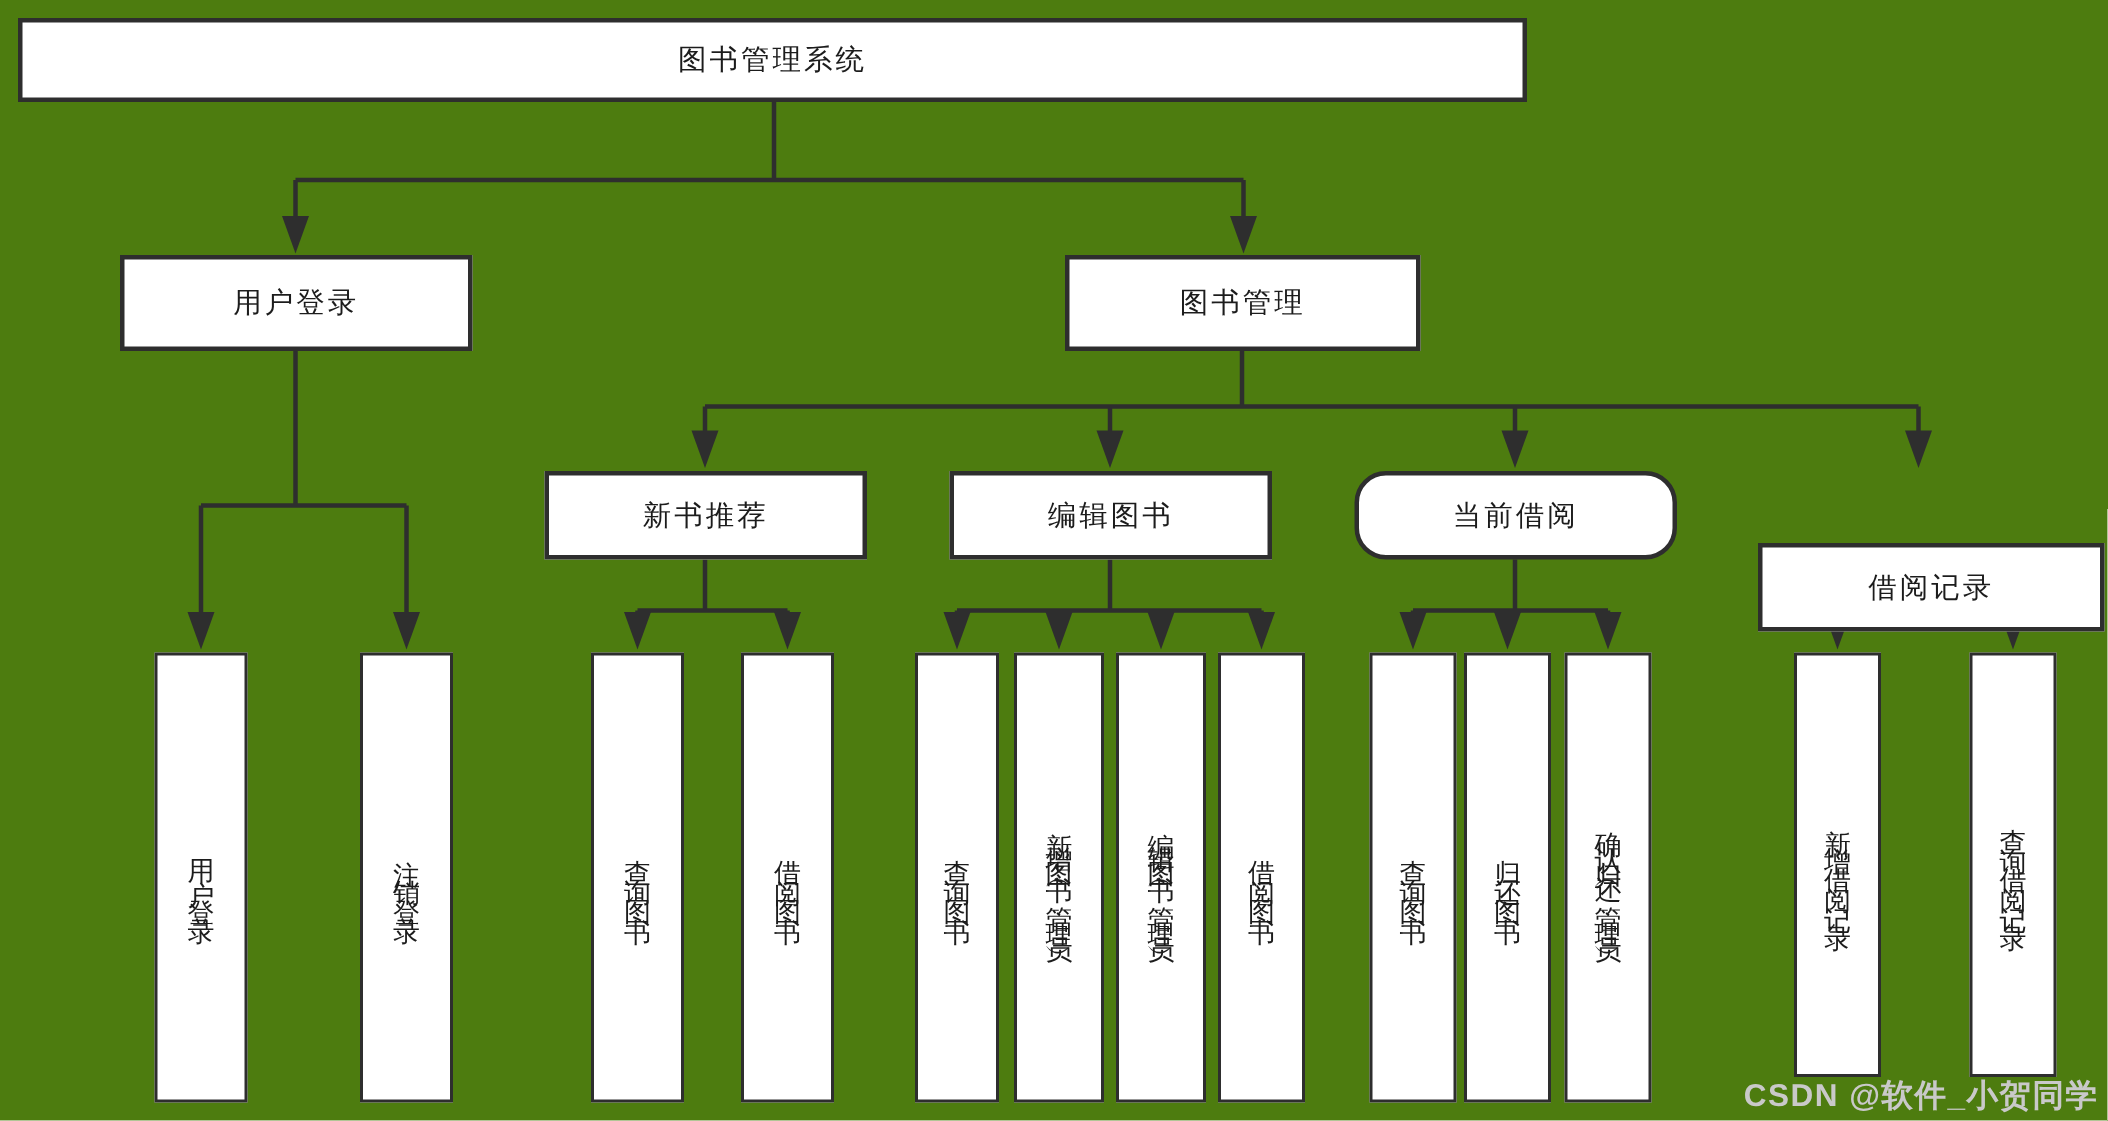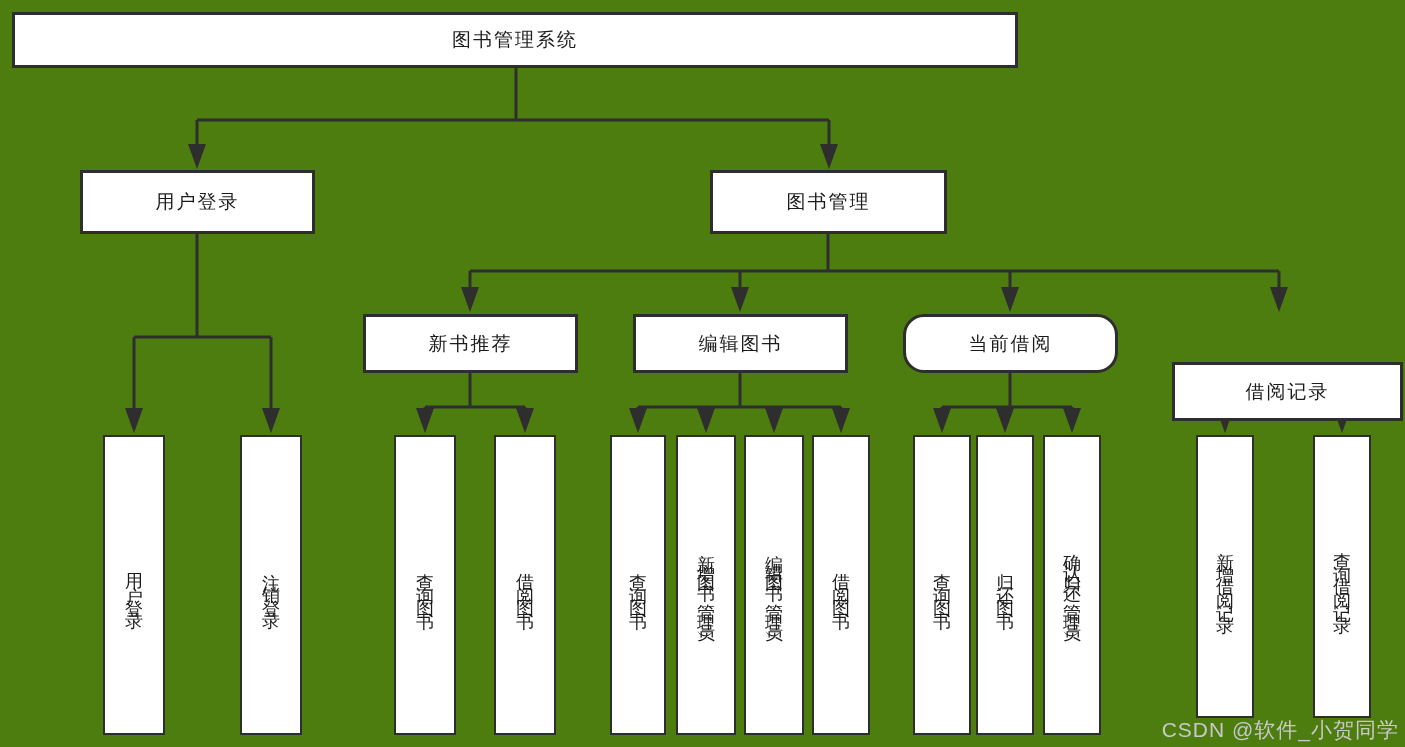--- a/index.html
+++ b/index.html
@@ -48,20 +48,21 @@
   }
   .watermark {
     position: absolute;
     right: 6px;
     bottom: 3px;
     font-size: 21px;
     letter-spacing: 1px;
     color: #c9c9c9;
     z-index: 5;
     white-space: nowrap;
+    font-weight: bold;
   }
 </style>
 </head>
 <body>
 
 <div class="canvas">
 
   <svg class="connector-layer" viewBox="0 0 1405 747" xmlns="http://www.w3.org/2000/svg">
     <g stroke="#2e2e2e" stroke-width="3" fill="none">
       <path d="M516 68 V120 M197 120 H829 M197 120 V148 M829 120 V148"></path>

